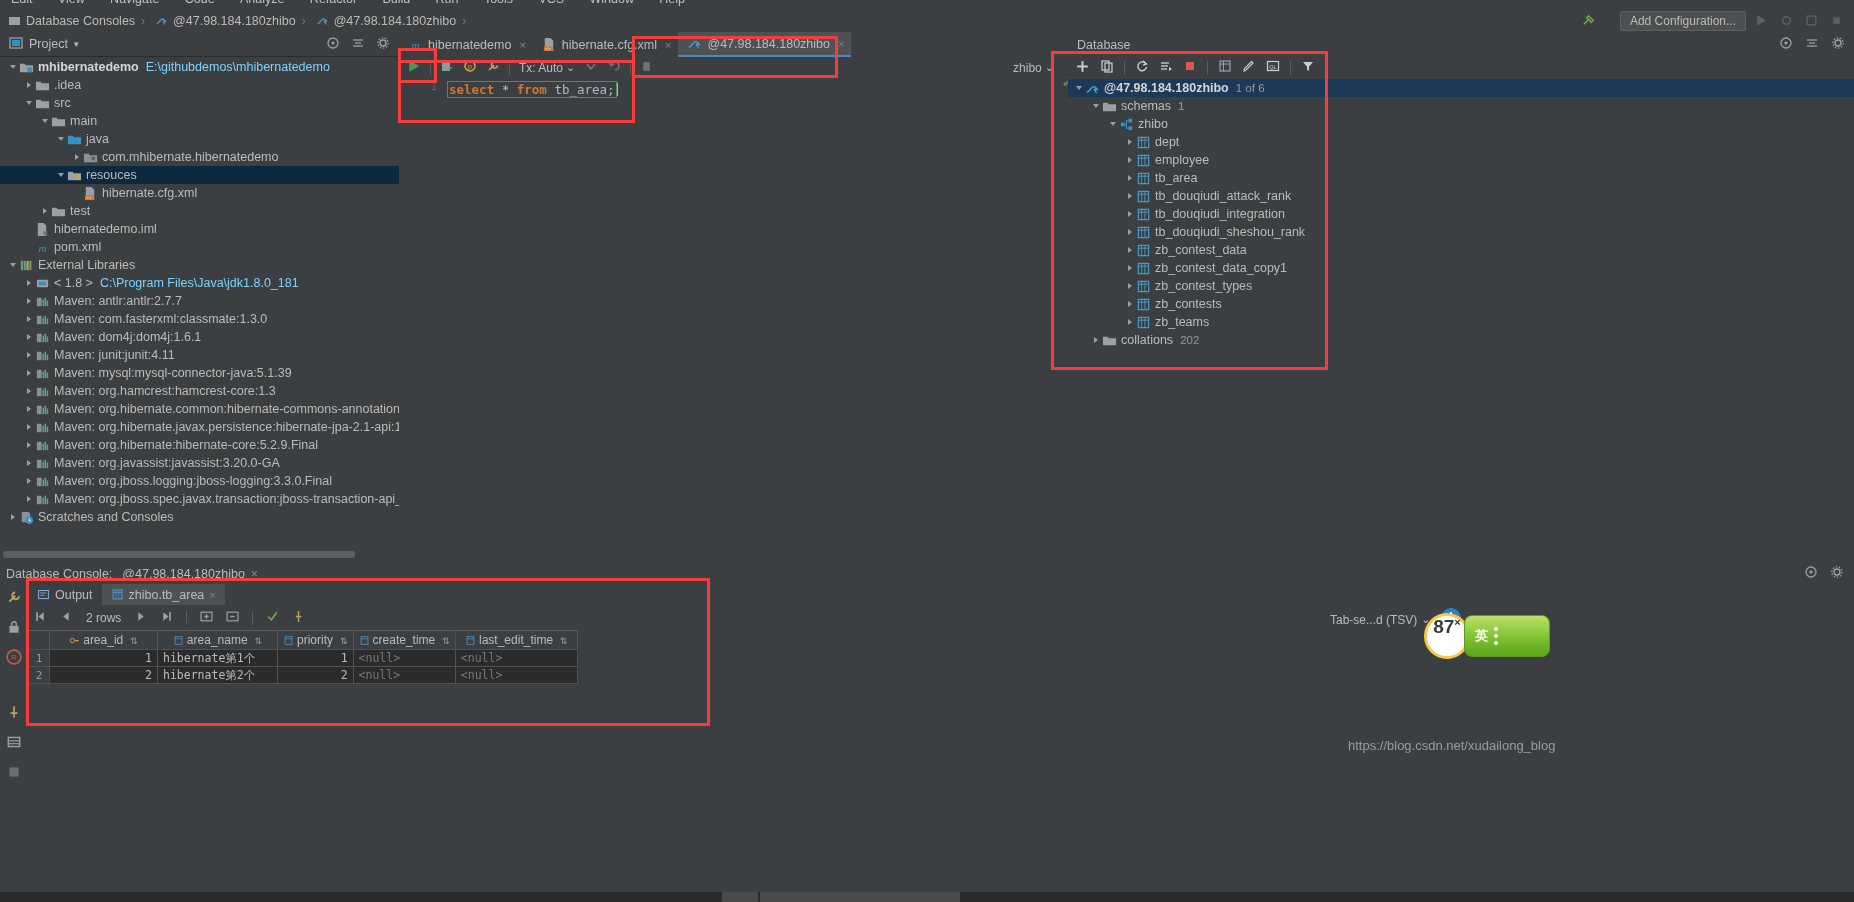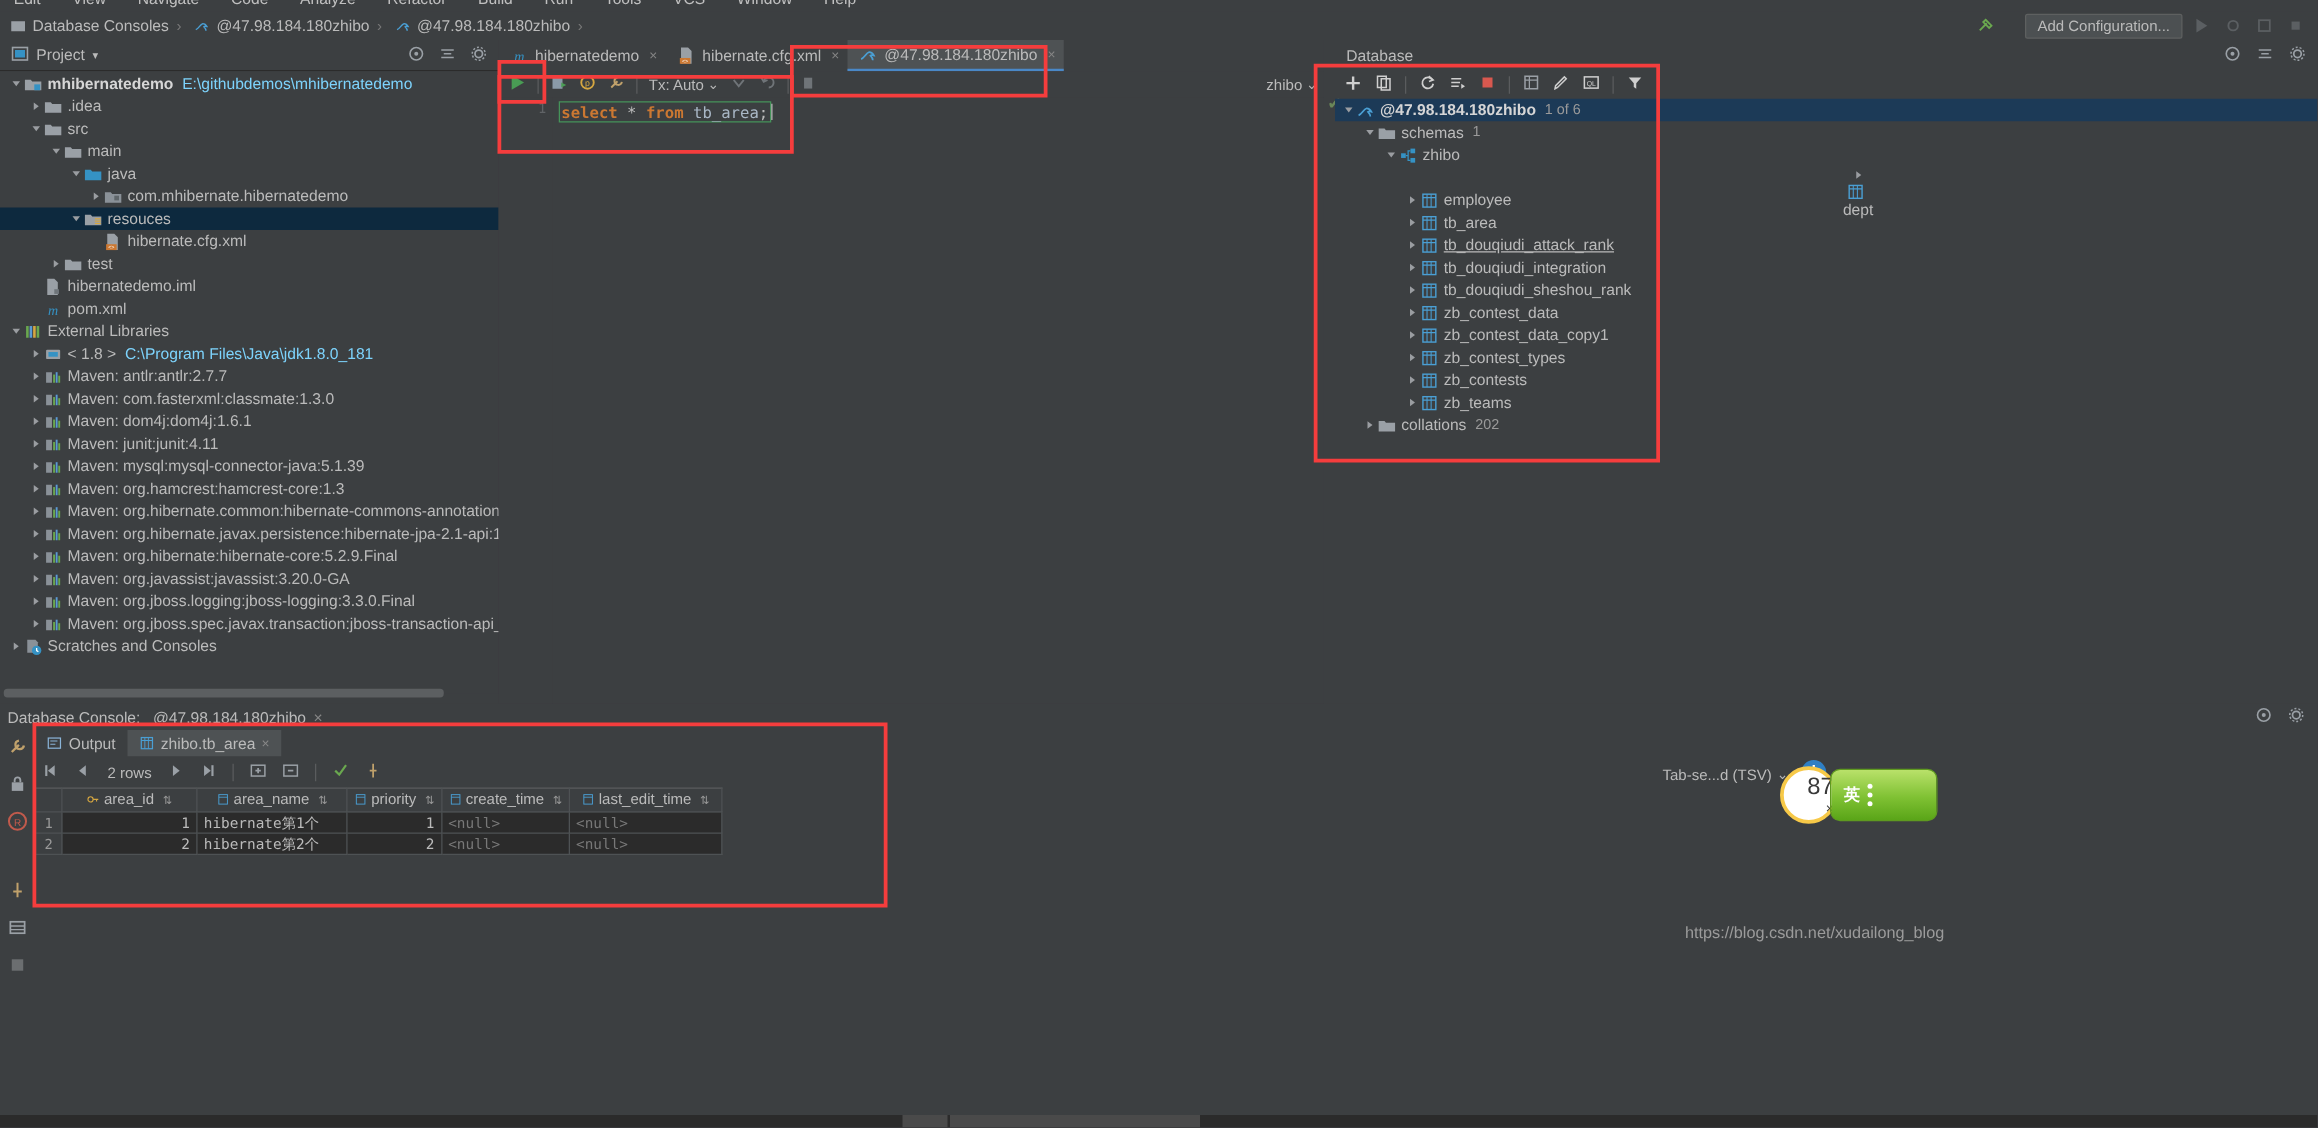--- a/index.html
+++ b/index.html
@@ -181,22 +181,22 @@
   .redrect { position:absolute; border:3px solid #f53d3d; pointer-events:none; }
 
   
   .sogou {
     position:absolute; left:1424px; top:612px; width:130px; height:48px;
     display:flex; align-items:center;
   }
   .sg-circle {
     width:46px;height:46px;border-radius:50%;
     background:#fff; border:3px solid #f7c948;
-    display:flex;align-items:flex-end;justify-content:center;
-    color:#3a3a3a; font-size:19px; font-weight:normal; font-family:"Liberation Sans",sans-serif;flex-direction:column;
+    display:flex;align-items:flex-start;justify-content:center;
+    color:#3a3a3a; font-size:19px; font-weight:bold; font-family:"Liberation Sans",sans-serif;
   }
   .sg-pill {
     margin-left:-6px; width:86px;height:42px;border-radius:8px;
     background: linear-gradient(180deg,#b9e16a 0%, #7fc133 55%, #5aa518 100%);
     display:flex; align-items:center; padding-left:10px; gap:6px;
     border:1px solid #5f9a20;
   }
   .sg-pill .cn { color:#fff; font-size:13px; font-weight:bold; }
   .sg-pill .dots { display:flex; flex-direction:column; gap:3px; }
   .sg-pill .dots i { width:4px;height:4px;background:#fff;border-radius:50%;display:block; }
@@ -871,21 +871,21 @@
         <span class="ico">
           <svg width="15" height="15" viewBox="0 0 16 16">
             <rect x="2" y="6" width="4" height="4" fill="#3592c4"></rect>
             <rect x="10" y="2" width="4" height="4" fill="#3592c4"></rect>
             <rect x="10" y="10" width="4" height="4" fill="#3592c4"></rect>
             <path d="M6 8h2v-4h2M8 8v4h2" stroke="#3592c4" stroke-width="1.1" fill="none"></path>
           </svg>
         </span>
         <span class="tlabel">zhibo</span>
       </div>
-      <div class="trow" style="padding-left: 55px; flex-direction: column;">
+      <div class="trow" style="padding-left: 55px;">
         <span class="tw">
           <span class="tri"></span>
         </span>
         <span class="ico">
           <svg width="15" height="15" viewBox="0 0 16 16">
             <rect x="2.5" y="2.5" width="11" height="11" fill="none" stroke="#4a9fd4" stroke-width="1.2"></rect>
             <line x1="2.5" y1="5.5" x2="13.5" y2="5.5" stroke="#4a9fd4" stroke-width="1"></line>
             <line x1="6" y1="2.5" x2="6" y2="13.5" stroke="#4a9fd4" stroke-width="0.9"></line>
             <line x1="9.5" y1="2.5" x2="9.5" y2="13.5" stroke="#4a9fd4" stroke-width="0.9"></line>
           </svg>
@@ -913,21 +913,21 @@
         <span class="ico">
           <svg width="15" height="15" viewBox="0 0 16 16">
             <rect x="2.5" y="2.5" width="11" height="11" fill="none" stroke="#4a9fd4" stroke-width="1.2"></rect>
             <line x1="2.5" y1="5.5" x2="13.5" y2="5.5" stroke="#4a9fd4" stroke-width="1"></line>
             <line x1="6" y1="2.5" x2="6" y2="13.5" stroke="#4a9fd4" stroke-width="0.9"></line>
             <line x1="9.5" y1="2.5" x2="9.5" y2="13.5" stroke="#4a9fd4" stroke-width="0.9"></line>
           </svg>
         </span>
         <span class="tlabel">tb_area</span>
       </div>
-      <div class="trow" style="padding-left: 55px; text-decoration: underline;">
+      <div class="trow" style="padding-left: 55px;">
         <span class="tw">
           <span class="tri"></span>
         </span>
         <span class="ico">
           <svg width="15" height="15" viewBox="0 0 16 16">
             <rect x="2.5" y="2.5" width="11" height="11" fill="none" stroke="#4a9fd4" stroke-width="1.2"></rect>
             <line x1="2.5" y1="5.5" x2="13.5" y2="5.5" stroke="#4a9fd4" stroke-width="1"></line>
             <line x1="6" y1="2.5" x2="6" y2="13.5" stroke="#4a9fd4" stroke-width="0.9"></line>
             <line x1="9.5" y1="2.5" x2="9.5" y2="13.5" stroke="#4a9fd4" stroke-width="0.9"></line>
           </svg>

